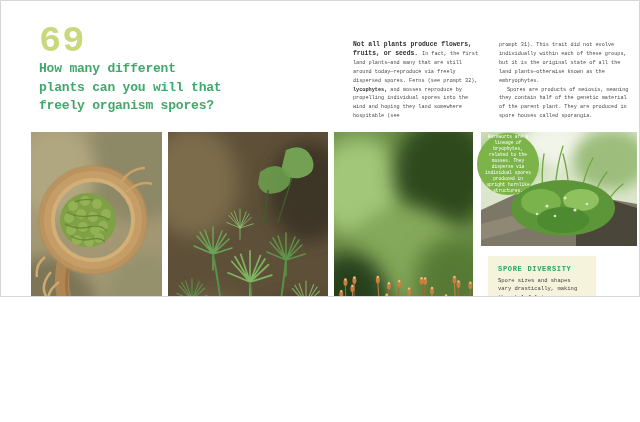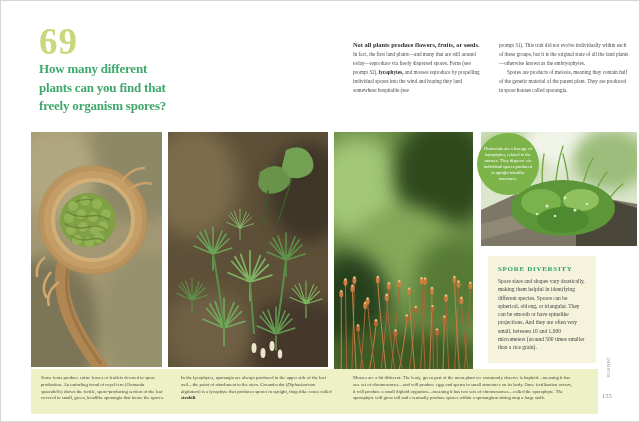--- a/index.html
+++ b/index.html
@@ -1,20 +1,20 @@
 <!DOCTYPE html>
 <html><head>
 <meta charset="utf-8">
 <style>
   html,body{margin:0;padding:0;background:#fff;}
   *{box-sizing:border-box;}
   .spread{
-    position:relative;width:640px;height:422px;background:#fff;
+    position:relative;width:640px;height:297px;background:#fff;
     border:1px solid #d6d6d6;overflow:hidden;
-    font-family:Liberation Serif, serif;color:#3b3b3b;
+    font-family:Liberation Mono, monospace;color:#3b3b3b;
   }
   
   .num{position:absolute;left:38px;top:22px;font-size:37px;font-weight:800;color:#c8d87b;letter-spacing:1px;line-height:1;}
   .headline{position:absolute;left:38px;top:59px;font-size:13px;font-weight:800;color:#3fa86b;line-height:18.5px;letter-spacing:-0.2px;}
   .headline span{display:block;}
   
   .col{position:absolute;top:40px;font-size:5.2px;line-height:8.9px;color:#4a4a4a;text-align:left;}
   .col1{left:352px;width:128px;}
   .col2{left:498px;width:131px;}
   .lead{font-size:6.4px;font-weight:bold;color:#2f2f2f;}
@@ -53,21 +53,21 @@
   .page-number{position:absolute;left:601px;top:391px;font-size:6.6px;color:#8d8d8d;}
 </style>
 </head>
 <body>
 
 <div class="spread">
 
   <div class="num">69</div>
   <div class="headline">
     <span>How many different</span>
-    <span>plants can you find that</span>
+    <span>plants can you will that</span>
     <span>freely organism spores?</span>
   </div>
 
   <div class="col col1">
     <p>
       <span class="lead">Not all plants produce flowers, fruits, or seeds. </span><span>In fact, the first land plants—and many that are still around today—reproduce via freely dispersed spores. Ferns (see prompt 32), </span><span class="b">lycophytes,</span><span> and mosses reproduce by propelling individual spores into the wind and hoping they land somewhere hospitable (see</span>
     </p>
   </div>
   <div class="col col2">
     <p>prompt 31). This trait did not evolve individually within each of these groups, but it is the original state of all the land plants—otherwise known as the embryophytes.</p>

